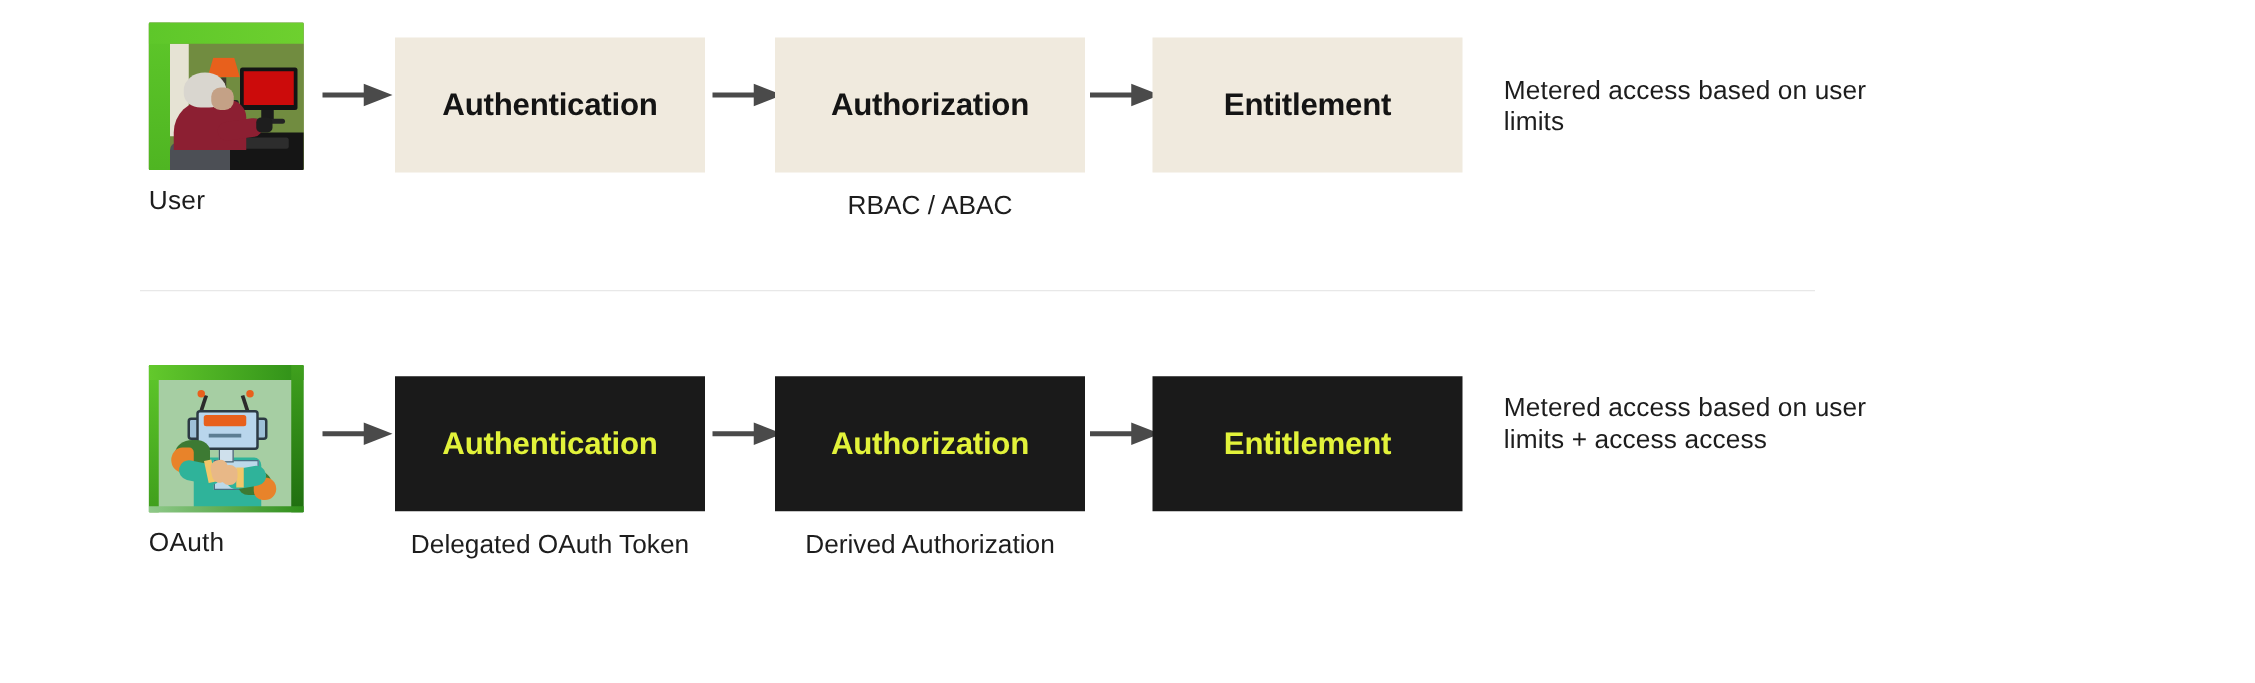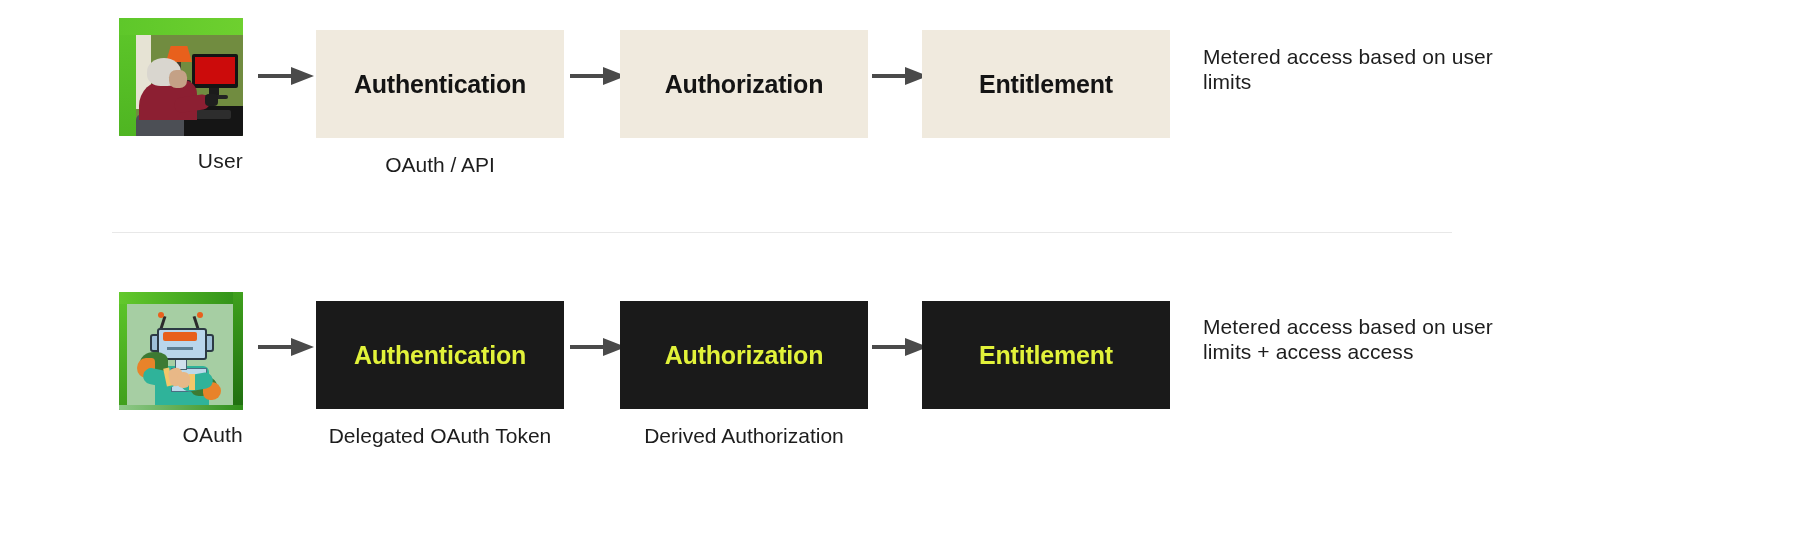--- a/index.html
+++ b/index.html
@@ -49,21 +49,21 @@
   }
   .actor-thumb {
     width: 124px;
     height: 118px;
     position: relative;
     overflow: hidden;
     border-radius: 1px;
   }
   .actor-label {
     width: 124px;
-    text-align: right;
+    text-align: left;
     font-size: 21px;
     color: #1d1d1d;
     line-height: 26px;
     margin-top: 12px;
     letter-spacing: 0.2px;
   }
 
   
   .photo-user { background: #6f8b3a; }
   .photo-user .green-frame-l {
@@ -324,21 +324,21 @@
 
   
   .note {
     position: absolute;
     font-size: 21px;
     line-height: 25px;
     color: #1d1d1d;
     width: 300px;
     letter-spacing: 0.1px;
   }
-  #note-user  { left: 1203px; top: 44px; }
+  #note-user  { left: 1203px; top: 60px; }
   #note-agent { left: 1203px; top: 42px; }
 </style>
 </head>
 <body>
 
 <div class="canvas">
 
   <div class="row" id="row-user">
 
     <div class="actor" style="top:18px;">
@@ -368,32 +368,32 @@
 
     <div class="arrow" style="left:258px; top:67px;">
       <div class="shaft"></div>
         <div class="head"></div>
     </div>
 
     <div class="stage" id="s1-auth">
       <div class="stage-box light">
         <div class="stage-title">Authentication</div>
       </div>
-      <div class="stage-caption">OAuth / API</div>
     </div>
 
     <div class="arrow" style="left:570px; top:67px;">
       <div class="shaft"></div>
         <div class="head"></div>
     </div>
 
     <div class="stage" id="s1-authz">
       <div class="stage-box light">
         <div class="stage-title">Authorization</div>
       </div>
+      <div class="stage-caption">RBAC / ABAC</div>
     </div>
 
     <div class="arrow" style="left:872px; top:67px;">
       <div class="shaft"></div>
         <div class="head"></div>
     </div>
 
     <div class="stage" id="s1-ent">
       <div class="stage-box light">
         <div class="stage-title">Entitlement</div>

